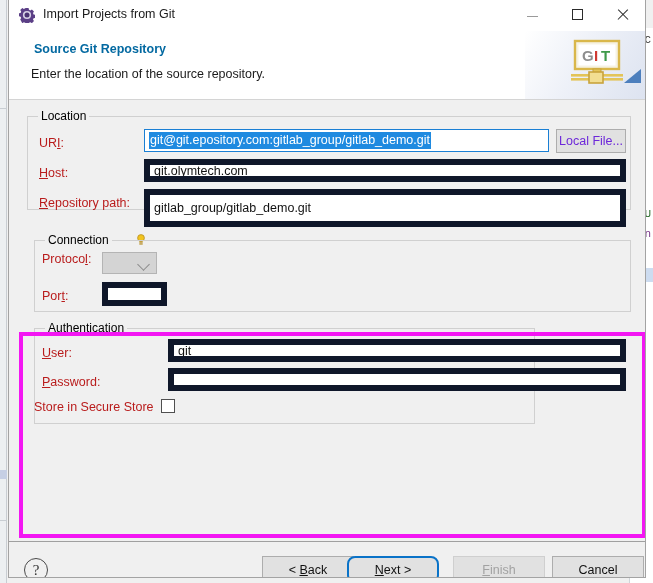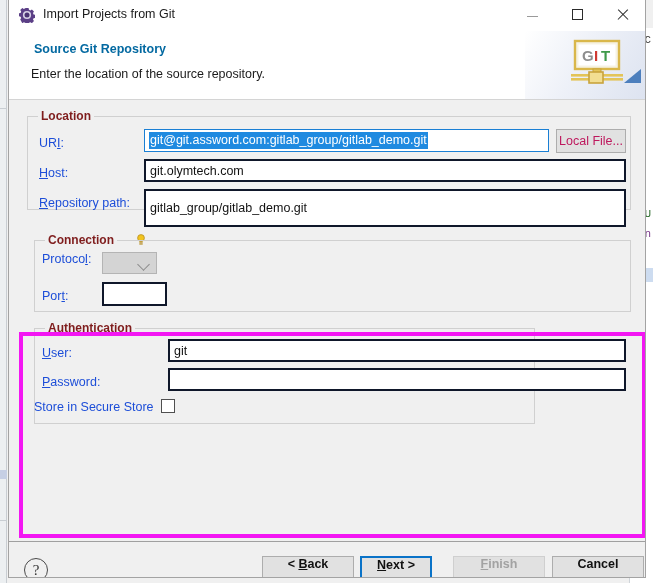--- a/index.html
+++ b/index.html
@@ -182,39 +182,38 @@
     position: absolute;
     border: 1px solid #d0d0d0;
     box-sizing: border-box;
   }
   .group-title {
     position: absolute;
     top: -8px; left: 10px;
     background: #f0f0f0;
     padding: 0 3px;
     font-size: 12px;
-    color: #7f1d1d;
-    font-weight: bold;
+    color: #000000;
   }
   #group-location   { left: 18px; top: 16px;  width: 604px; height: 94px; }
   #group-connection { left: 25px; top: 140px; width: 597px; height: 72px; }
   #group-auth       { left: 25px; top: 228px; width: 501px; height: 96px; }
 
   .fld-label {
     position: absolute;
     font-size: 12.5px;
-    color: #1d4ed8;
+    color: #b91c1c;
     white-space: nowrap;
   }
   .fld-label u { text-decoration: underline; }
 
   .txtbox {
     position: absolute;
     background: #ffffff;
-    border: 2px solid #0f172a;
+    border: 6px solid #0f172a;
     box-sizing: border-box;
     font-family: "Liberation Sans", sans-serif;
     font-size: 12.5px;
     color: #111111;
     padding: 0 4px;
     display: flex;
     align-items: center;
     white-space: nowrap;
     overflow: hidden;
   }
@@ -227,21 +226,21 @@
     padding: 1px 1px 2px 1px;
   }
 
   .btn {
     position: absolute;
     background: #e1e1e1;
     border: 1px solid #adadad;
     box-sizing: border-box;
     font-family: "Liberation Sans", sans-serif;
     font-size: 12.5px;
-    color: #be185d;
+    color: #6d28d9;
     display: flex;
     align-items: center;
     justify-content: center;
     white-space: nowrap;
   }
 
   
   .hint-bulb {
     position: absolute;
     left: 128px; top: 134px;
@@ -316,22 +315,22 @@
   .footer-btn {
     position: absolute;
     top: 14px;
     height: 27px;
     background: #e1e1e1;
     border: 1px solid #adadad;
     box-sizing: border-box;
     font-size: 12.5px;
     color: #111111;
     display: flex;
+    align-items: center;
     justify-content: center;
-    font-weight: bold;
   }
   .footer-btn.primary {
     border: 2px solid #0a73c8;
     background: #e1e1e1;
   }
   .footer-btn.disabled {
     background: #e1e1e1;
     border: 1px solid #cfcfcf;
     color: #a2a2a2;
   }
@@ -405,21 +404,21 @@
 
     <span class="fld-label" style="left:30px; top:36px;">UR<u>I</u>:</span>
     <span class="hint-bulb">
       <svg width="8" height="13" viewBox="0 0 8 13">
         <circle cx="4" cy="4" r="3.4" fill="#f2c41e" stroke="#b8912a" stroke-width="0.8"></circle>
         <rect x="2.3" y="7.4" width="3.4" height="1.3" fill="#b8912a"></rect>
         <rect x="2.3" y="9.3" width="3.4" height="1.3" fill="#b8912a"></rect>
       </svg>
     </span>
     <div class="txtbox focused" style="left:135px; top:29px; width:405px; height:23px;">
-      <span class="sel-text">git@git.assword.com:gitlab_group/gitlab_demo.git</span>
+      <span class="sel-text">git@git.epository.com:gitlab_group/gitlab_demo.git</span>
     </div>
     <div class="btn" style="left:547px; top:29px; width:70px; height:24px;">Local File...</div>
 
     <span class="fld-label" style="left:30px; top:66px;"><u>H</u>ost:</span>
     <div class="txtbox" style="left:135px; top:59px; width:482px; height:23px;">
       <span>git.olymtech.com</span>
     </div>
 
     <span class="fld-label" style="left:30px; top:96px;"><u>R</u>epository path:</span>
     <div class="txtbox" style="left:135px; top:89px; width:482px; height:38px;">
@@ -461,21 +460,21 @@
     <div id="annot-box"></div>
 
   </div>
 
   <div class="footer">
     <div class="help-icon">?</div>
 
     <div class="footer-btn" style="left:253px; width:92px;">
       <span>&lt; <u>B</u>ack</span>
     </div>
-    <div class="footer-btn primary" style="left:351px; width:72px;">
+    <div class="footer-btn primary" style="left:338px; width:92px;border-radius:8px;">
       <span><u>N</u>ext &gt;</span>
     </div>
     <div class="footer-btn disabled" style="left:444px; width:92px;">
       <span><u>F</u>inish</span>
     </div>
     <div class="footer-btn" style="left:543px; width:92px;">
       <span>Cancel</span>
     </div>
   </div>
 

